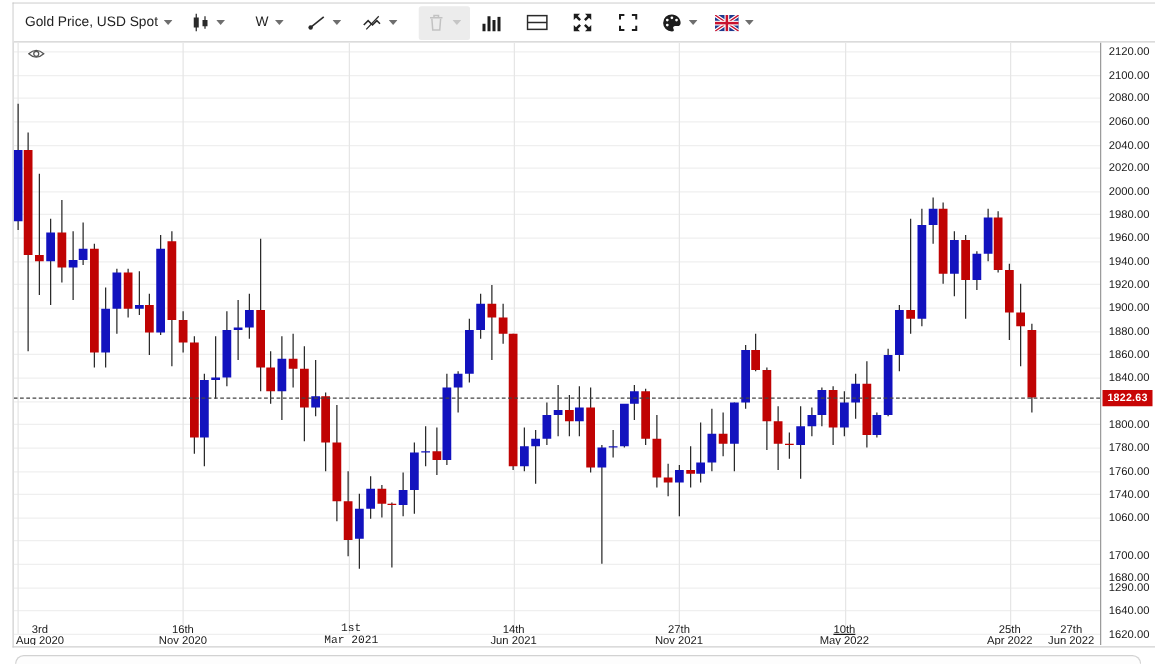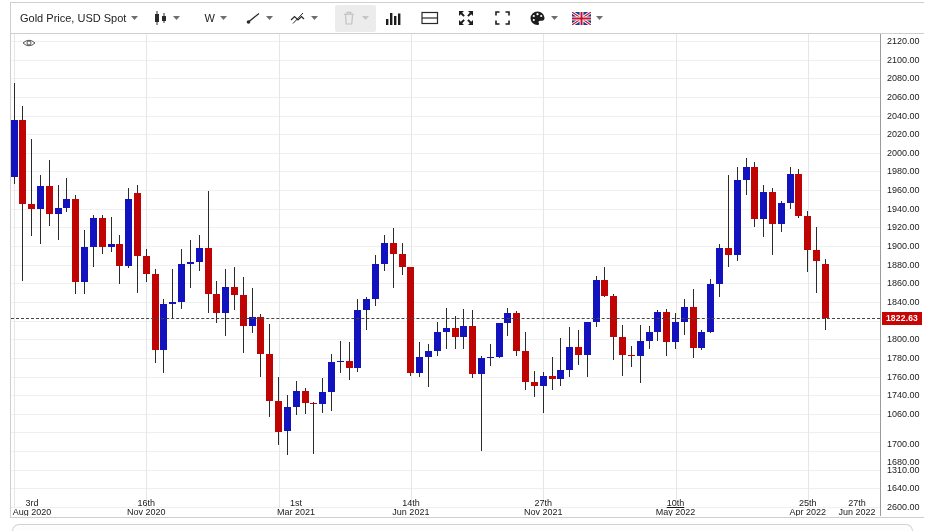--- a/index.html
+++ b/index.html
@@ -415,21 +415,21 @@
       </div>
     <div class="layer" style="pointer-events:none;">
         <div class="xlab" style="left: -9px;">
           <div class="">3rd</div>
           <div class="">Aug 2020</div>
         </div>
         <div class="xlab" style="left: 105.3px;">
           <div class="">16th</div>
           <div class="">Nov 2020</div>
         </div>
-        <div class="xlab" style="left: 255px;">
+        <div class="xlab" style="left: 240px; font-family: Liberation Mono, monospace;">
           <div class="">1st</div>
           <div class="">Mar 2021</div>
         </div>
         <div class="xlab" style="left: 369.9px;">
           <div class="">14th</div>
           <div class="">Jun 2021</div>
         </div>
         <div class="xlab" style="left: 502.2px;">
           <div class="">27th</div>
           <div class="">Nov 2021</div>
@@ -464,22 +464,22 @@
         <div class="ylab" style="top: 244.32px;">1860.00</div>
         <div class="ylab" style="top: 262.96px;">1840.00</div>
         <div class="ylab" style="top: 281.6px;">1820.00</div>
         <div class="ylab" style="top: 300.24px;">1800.00</div>
         <div class="ylab" style="top: 318.88px;">1780.00</div>
         <div class="ylab" style="top: 337.52px;">1760.00</div>
         <div class="ylab" style="top: 356.16px;">1740.00</div>
         <div class="ylab" style="top: 374.8px;">1060.00</div>
         <div class="ylab" style="top: 393.44px; margin-top: 12px;">1700.00</div>
         <div class="ylab" style="top: 423px;">1680.00</div>
-        <div class="ylab" style="top: 430.72px;">1310.00</div>
+        <div class="ylab" style="top: 430.72px;">1290.00</div>
         <div class="ylab" style="top: 449.36px;">1640.00</div>
-        <div class="ylab" style="top: 468px;">2600.00</div>
+        <div class="ylab" style="top: 468px;">1620.00</div>
         <div class="price-label" style="top: 277.649px;">1822.63</div>
       </div>
   </div>
 
 </div>
 
 <div class="bottom-panel"></div>
 
 </body></html>

